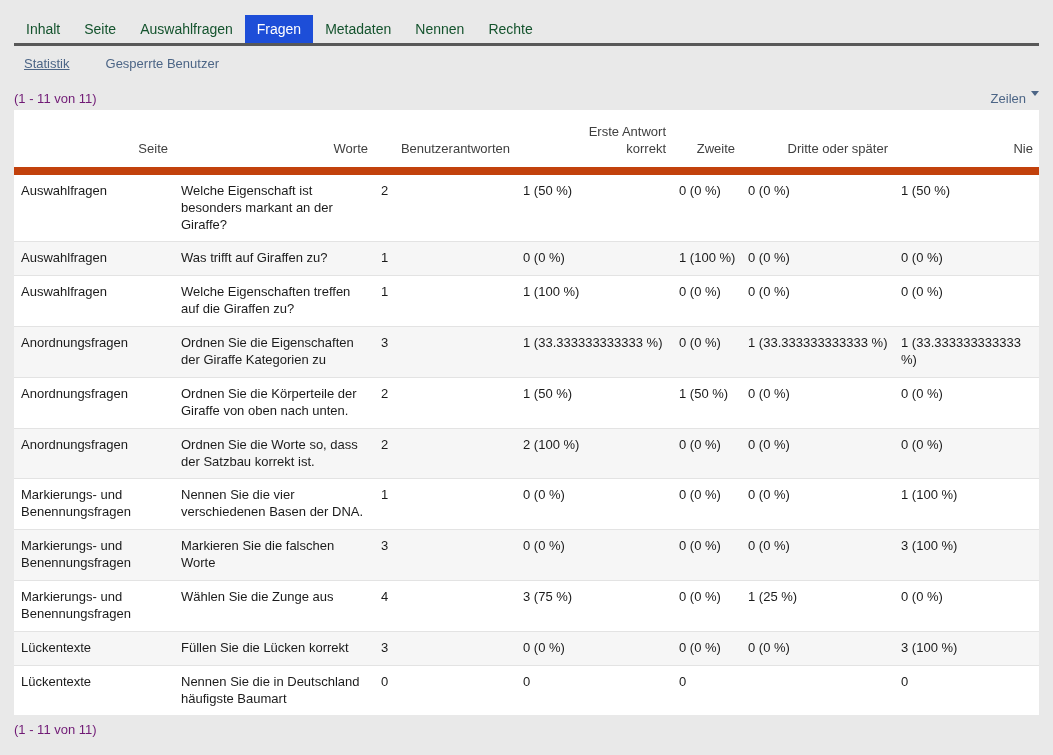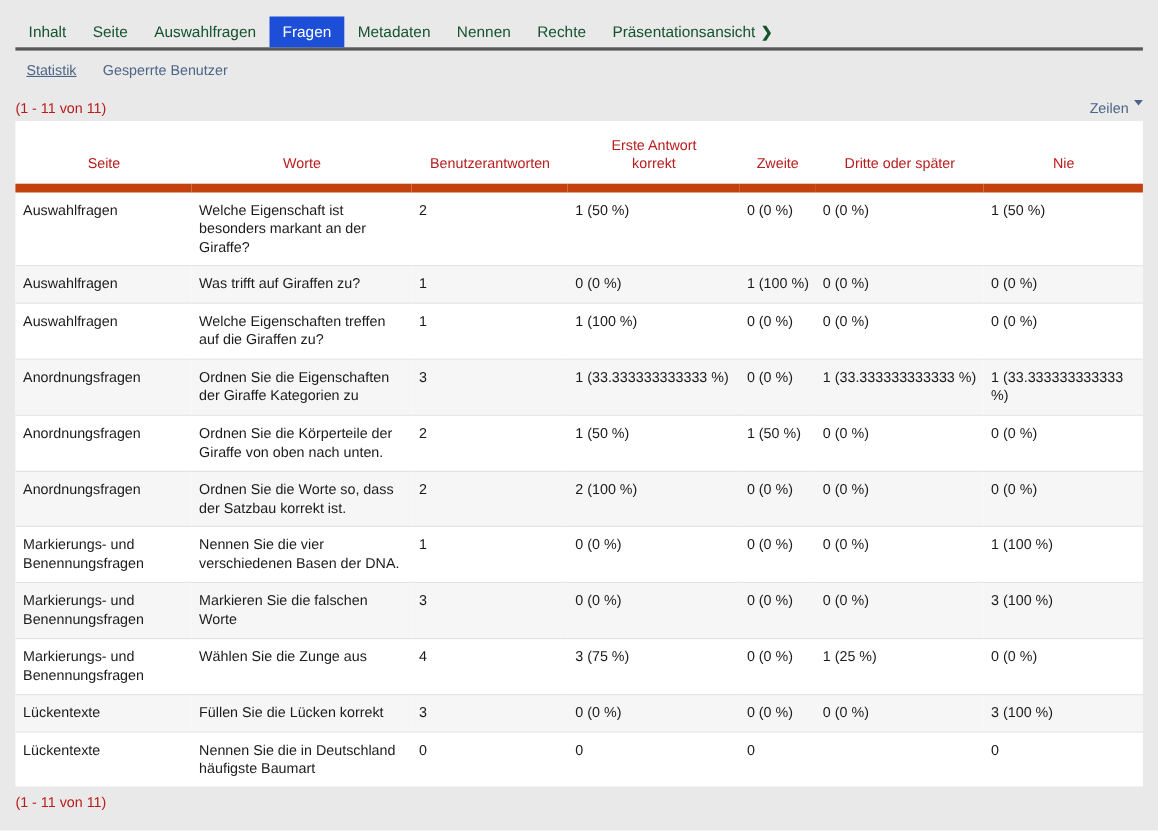--- a/index.html
+++ b/index.html
@@ -35,39 +35,39 @@
     font-weight: bold;
     margin-left: 5px;
     font-size: 13px;
   }
 
   
   .subtabs {
     margin: 10px 14px 0 14px;
     padding-left: 10px;
     display: flex;
-    gap: 24px;
+    gap: 36px;
   }
   .subtab {
     font-size: 13px;
     color: #4c6586;
     cursor: pointer;
   }
   .subtab.active { text-decoration: underline; }
 
   
   .listrow {
     margin: 20px 14px 4px 14px;
     display: flex;
     justify-content: space-between;
     align-items: center;
   }
   .pagetext {
     font-size: 13px;
-    color: #b91c1c;
+    color: #701a75;
   }
   .rows-dd {
     font-size: 13px;
     color: #4c6586;
     cursor: pointer;
     display: inline-flex;
     gap: 5px;
   }
   .caret {
     width: 0; height: 0;
@@ -81,22 +81,22 @@
   table {
     width: 1025px;
     margin: 2px 14px 0 14px;
     border-collapse: collapse;
     background: #ffffff;
     table-layout: fixed;
   }
   th {
     font-size: 13px;
     font-weight: normal;
-    color: #b91c1c;
-    text-align: center;
+    color: #404040;
+    text-align: right;
     vertical-align: bottom;
     padding: 14px 6px 9px 7px;
     border-bottom: 8px solid #c2410c;
     white-space: pre-line;
     line-height: 1.3;
   }
   td {
     font-size: 13px;
     color: #1b1b1b;
     text-align: left;
@@ -116,23 +116,20 @@
 <body>
 
 <div class="tabbar">
   <div class="tab">Inhalt</div>
   <div class="tab">Seite</div>
   <div class="tab">Auswahlfragen</div>
   <div class="tab active">Fragen</div>
   <div class="tab">Metadaten</div>
   <div class="tab">Nennen</div>
   <div class="tab">Rechte</div>
-  <div class="tab">
-    <span>Präsentationsansicht</span><span class="chev">❯</span>
-  </div>
 </div>
 
 <div class="subtabs">
   <span class="subtab active">Statistik</span>
   <span class="subtab">Gesperrte Benutzer</span>
 </div>
 
 <div class="listrow">
   <span class="pagetext">(1 - 11 von 11)</span>
   <span class="rows-dd">

